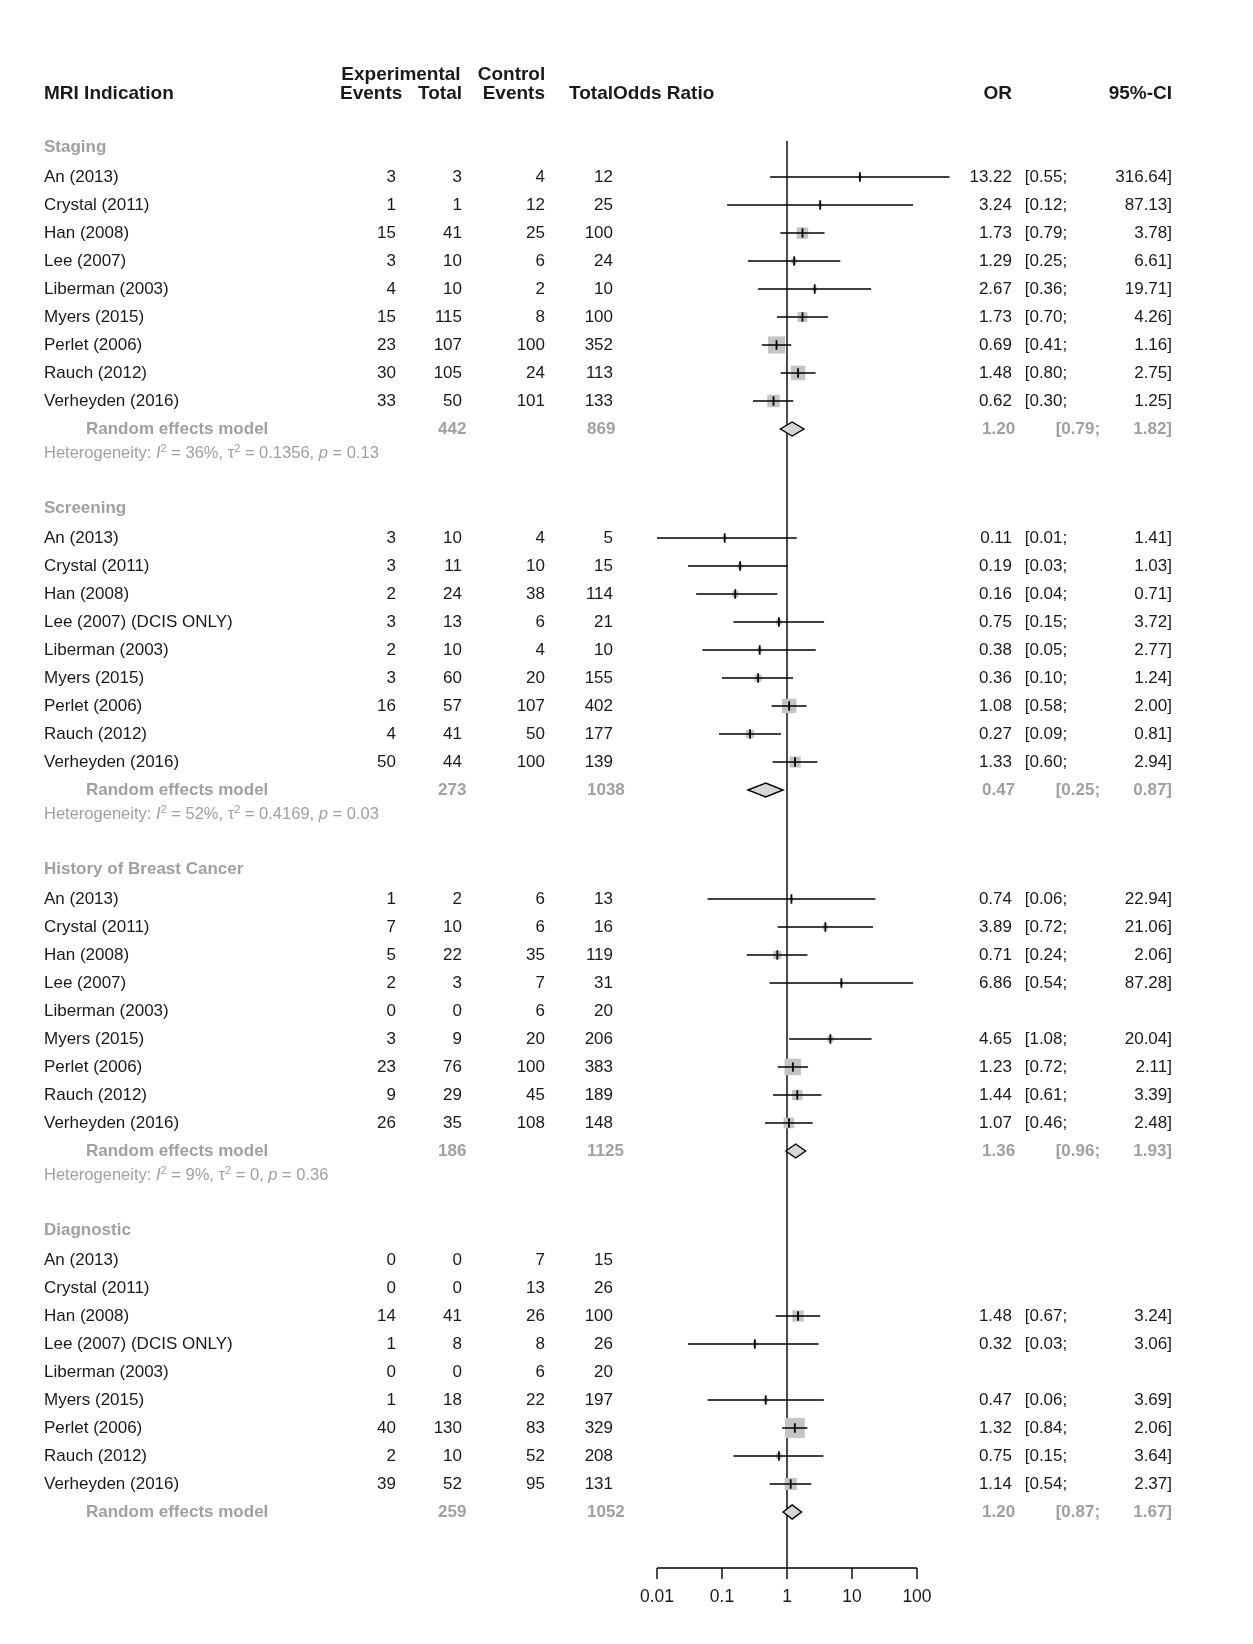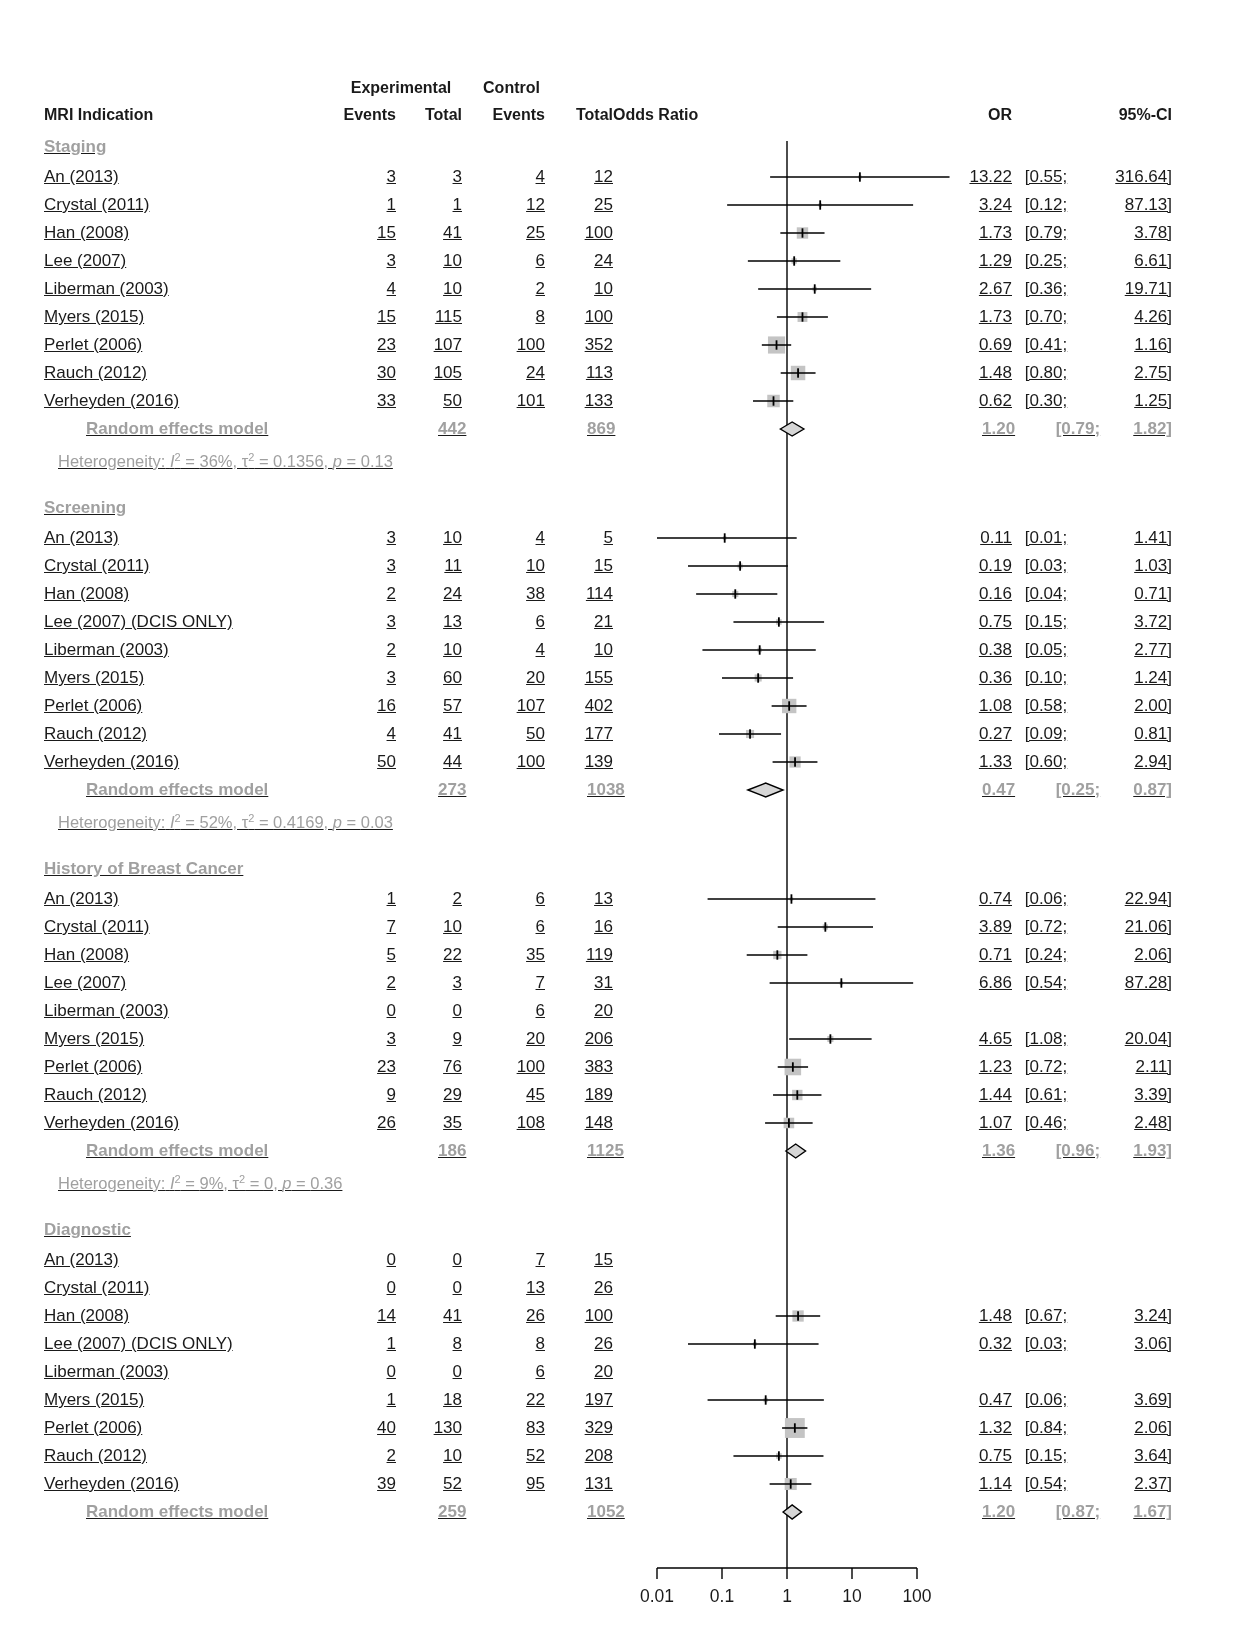--- a/index.html
+++ b/index.html
@@ -9,43 +9,43 @@
     background:#ffffff;
     font-family:"Liberation Sans","DejaVu Sans",sans-serif;
     color:#1a1a1a;
     overflow:hidden;
   }
   .hdr-line{
     position:absolute;left:0;width:1253px;height:27px;
     display:grid;
     grid-template-columns:44px 296px 56px 66px 83px 68px 327px 72px 160px;
     align-items:end;
-    font-weight:bold;font-size:16px;margin-top:12px;
+    font-weight:bold;font-size:19px;
   }
   .hdr1{top:58px;}
-  .hdr2{top:85px;}
+  .hdr2{top:77px;}
   .span-exp{grid-column:3/5;text-align:center;}
   .span-ctl{grid-column:5/7;text-align:center;padding-right:52px;}
   .c-right{text-align:right;}
   .c-center{}
-  #rows{position:absolute;top:131px;left:0;width:1253px;text-decoration:underline;}
+  #rows{position:absolute;top:131px;left:0;width:1253px;}
   .row{
     display:grid;
     grid-template-columns:44px 296px 56px 66px 83px 68px 327px 72px 160px;
     height:28px;align-items:center;
     font-size:17px;
   }
   .row.title{height:32px;font-weight:bold;}
   .grey{color:#a0a0a0;}
   .bold{font-weight:bold;margin-left:42px;}
   .num{text-align:right;}
   .ci-cell{display:flex;justify-content:flex-end;}
   .ci-lo{display:inline-block;width:64px;text-align:center;white-space:pre;}
   .ci-hi{display:inline-block;width:94px;text-align:right;white-space:pre;}
-  .het-row{height:28px;margin-bottom:21px;font-size:16.5px;display:flex;align-items:flex-end;margin-left:14px;}
+  .het-row{height:28px;margin-bottom:21px;font-size:16.5px;display:flex;align-items:flex-start;}
   .het-row .het-text{padding-left:44px;color:#a0a0a0;}
   .het-text i{font-style:italic;}
   .het-text sup{font-size:11px;line-height:0;vertical-align:super;}
   #plot-svg{position:absolute;left:0;top:0;pointer-events:none;}
 </style>
 </head>
 <body>
 
 <div id="figure">
 

